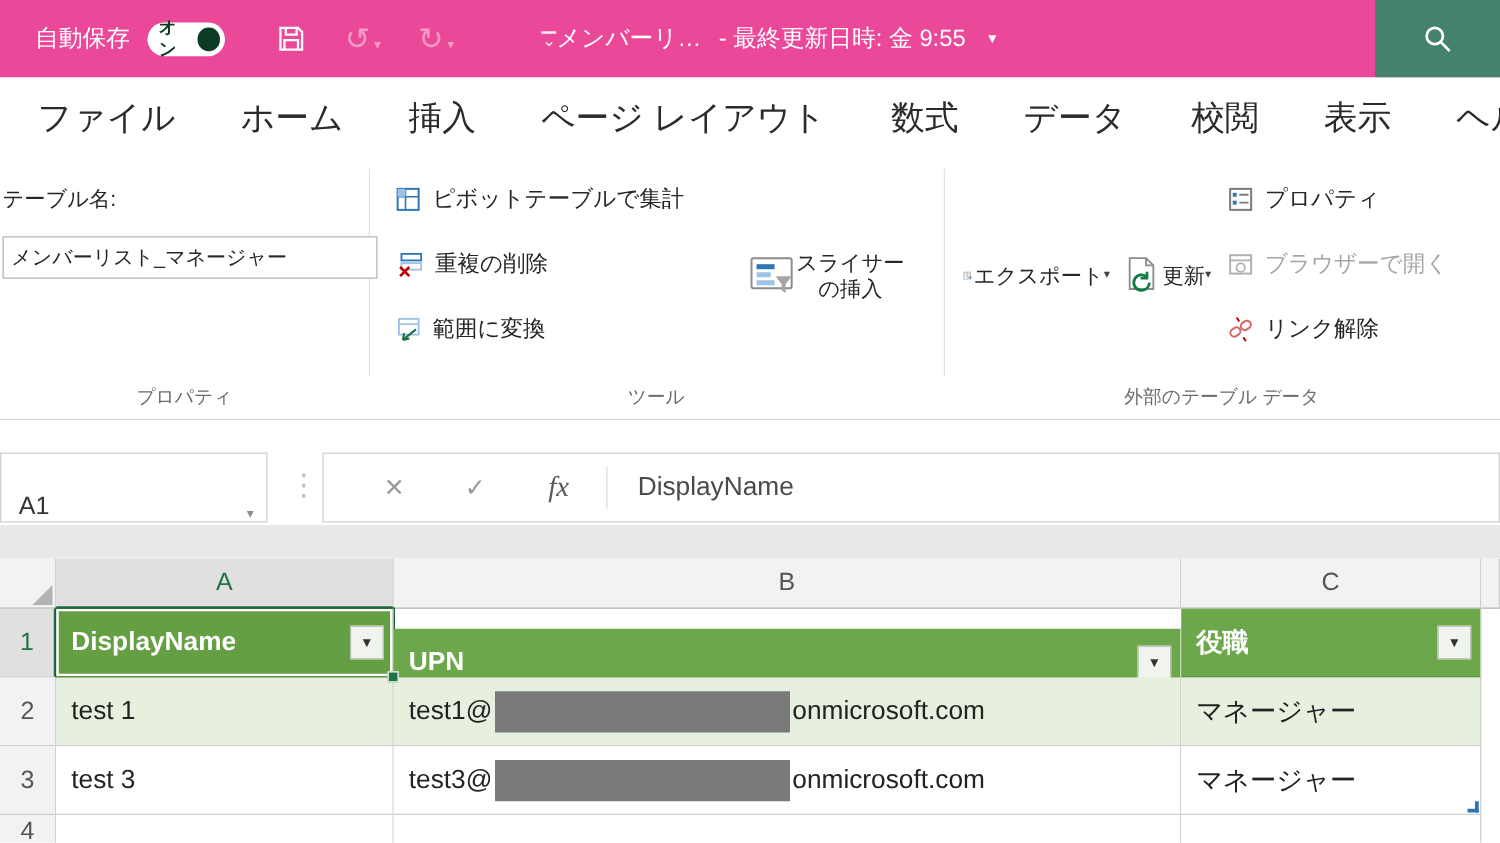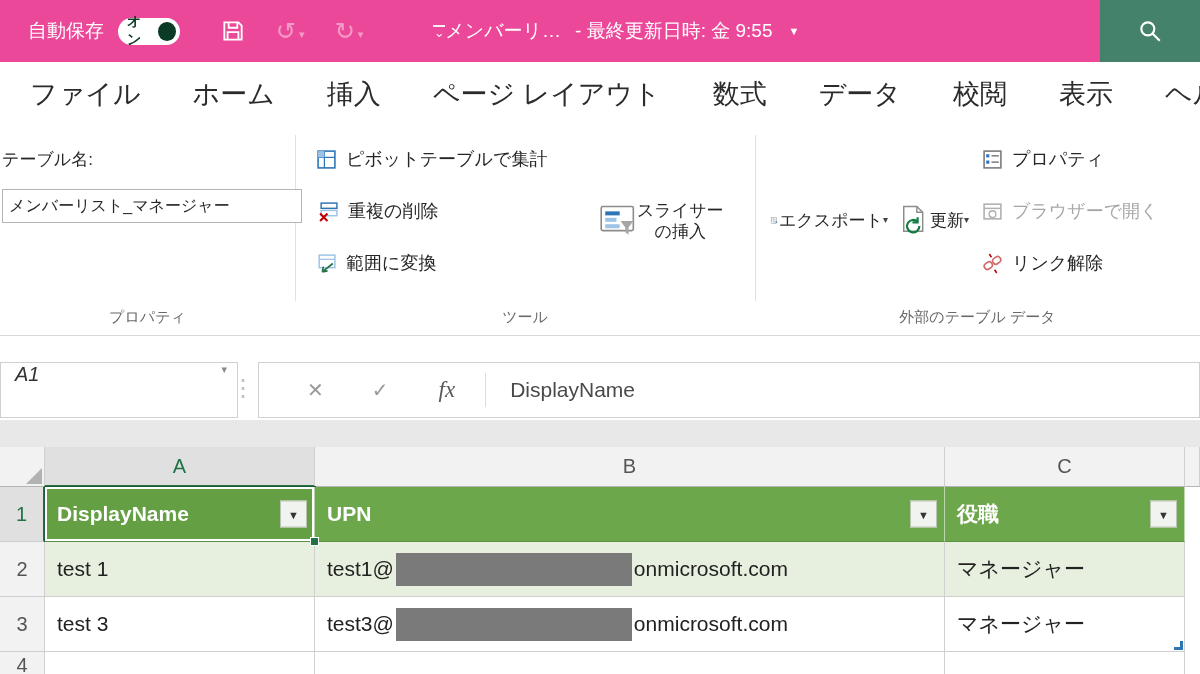--- a/index.html
+++ b/index.html
@@ -44,23 +44,23 @@
   .table-name-input { position:absolute; left:2px; top:64px; width:300px; height:34px;
     border:1px solid #b5b5b5; background:#fff; font-size:16px; color:#262626;
     display:flex; align-items:center; padding:0 6px; white-space:nowrap; overflow:hidden; }
   .bigbtn { position:absolute; display:flex; flex-direction:row; align-items:center;
     text-align:center; cursor:pointer; }
   .bigbtn .rb-text { font-size:17px; line-height:1.25; }
   .bigbtn .dd { font-size:10px; color:#444; margin-top:3px; }
   .disabled-text { color:#a6a6a6 !important; }
 
   
-  .name-box { position:absolute; left:0; top:362px; width:238px; height:56px;
+  .name-box { position:absolute; left:0; top:362px; width:214px; height:56px;
     background:#fff; border:1px solid #d0d0d0; font-size:20px; color:#333;
-    display:flex; align-items:flex-start; padding-left:14px;font-style:italic; }
+    display:flex; align-items:flex-end; padding-left:14px; }
   .name-box .dd { position:absolute; right:10px; color:#8a8a8a; font-size:11px; }
   .fb-dots { position:absolute; left:231px; top:374px; color:#c0c0c0; font-size:24px; }
   .formula-box { position:absolute; left:258px; top:362px; width:942px; height:56px;
     background:#fff; border:1px solid #d0d0d0; display:flex; align-items:center; }
   .fb-x { margin-left:48px; color:#9a9a9a; font-size:20px; cursor:pointer; }
   .fb-check { margin-left:48px; color:#9a9a9a; font-size:20px; cursor:pointer; }
   .fb-fx { margin-left:50px; color:#5a5a5a; font-size:23px; font-style:italic;
     font-family:"Liberation Serif","DejaVu Serif",serif; cursor:pointer; }
   .fb-div { margin-left:30px; width:1px; height:34px; background:#dcdcdc; }
   .fb-value { margin-left:24px; font-size:21px; color:#4a4a4a; }
@@ -264,21 +264,21 @@
   <div class="gcell colhdr" style="left:315px; top:0; width:630px; height:40px">B</div>
   <div class="gcell colhdr" style="left:945px; top:0; width:240px; height:40px">C</div>
   <div class="gcell colhdr" style="left:1185px; top:0; width:15px; height:40px"></div>
 
   <div class="gcell rowhdr rowhdr-sel" style="left:0; top:40px; width:45px; height:55px">1</div>
   <div class="gcell thead thead-sel" style="left:45px; top:40px; width:270px; height:55px">
     <span>DisplayName</span>
     <span class="filter-btn">▼</span>
     <span class="fill-handle"></span>
   </div>
-  <div class="gcell thead" style="left:315px; top:40px; width:630px; height:55px">
+  <div class="gcell thead" style="left:315px; top:56px; width:630px; height:55px">
     <span>UPN</span>
     <span class="filter-btn">▼</span>
   </div>
   <div class="gcell thead" style="left:945px; top:40px; width:240px; height:55px">
     <span>役職</span>
     <span class="filter-btn">▼</span>
   </div>
 
   <div class="gcell rowhdr" style="left:0; top:95px; width:45px; height:55px">2</div>
   <div class="gcell band" style="left:45px; top:95px; width:270px; height:55px">

